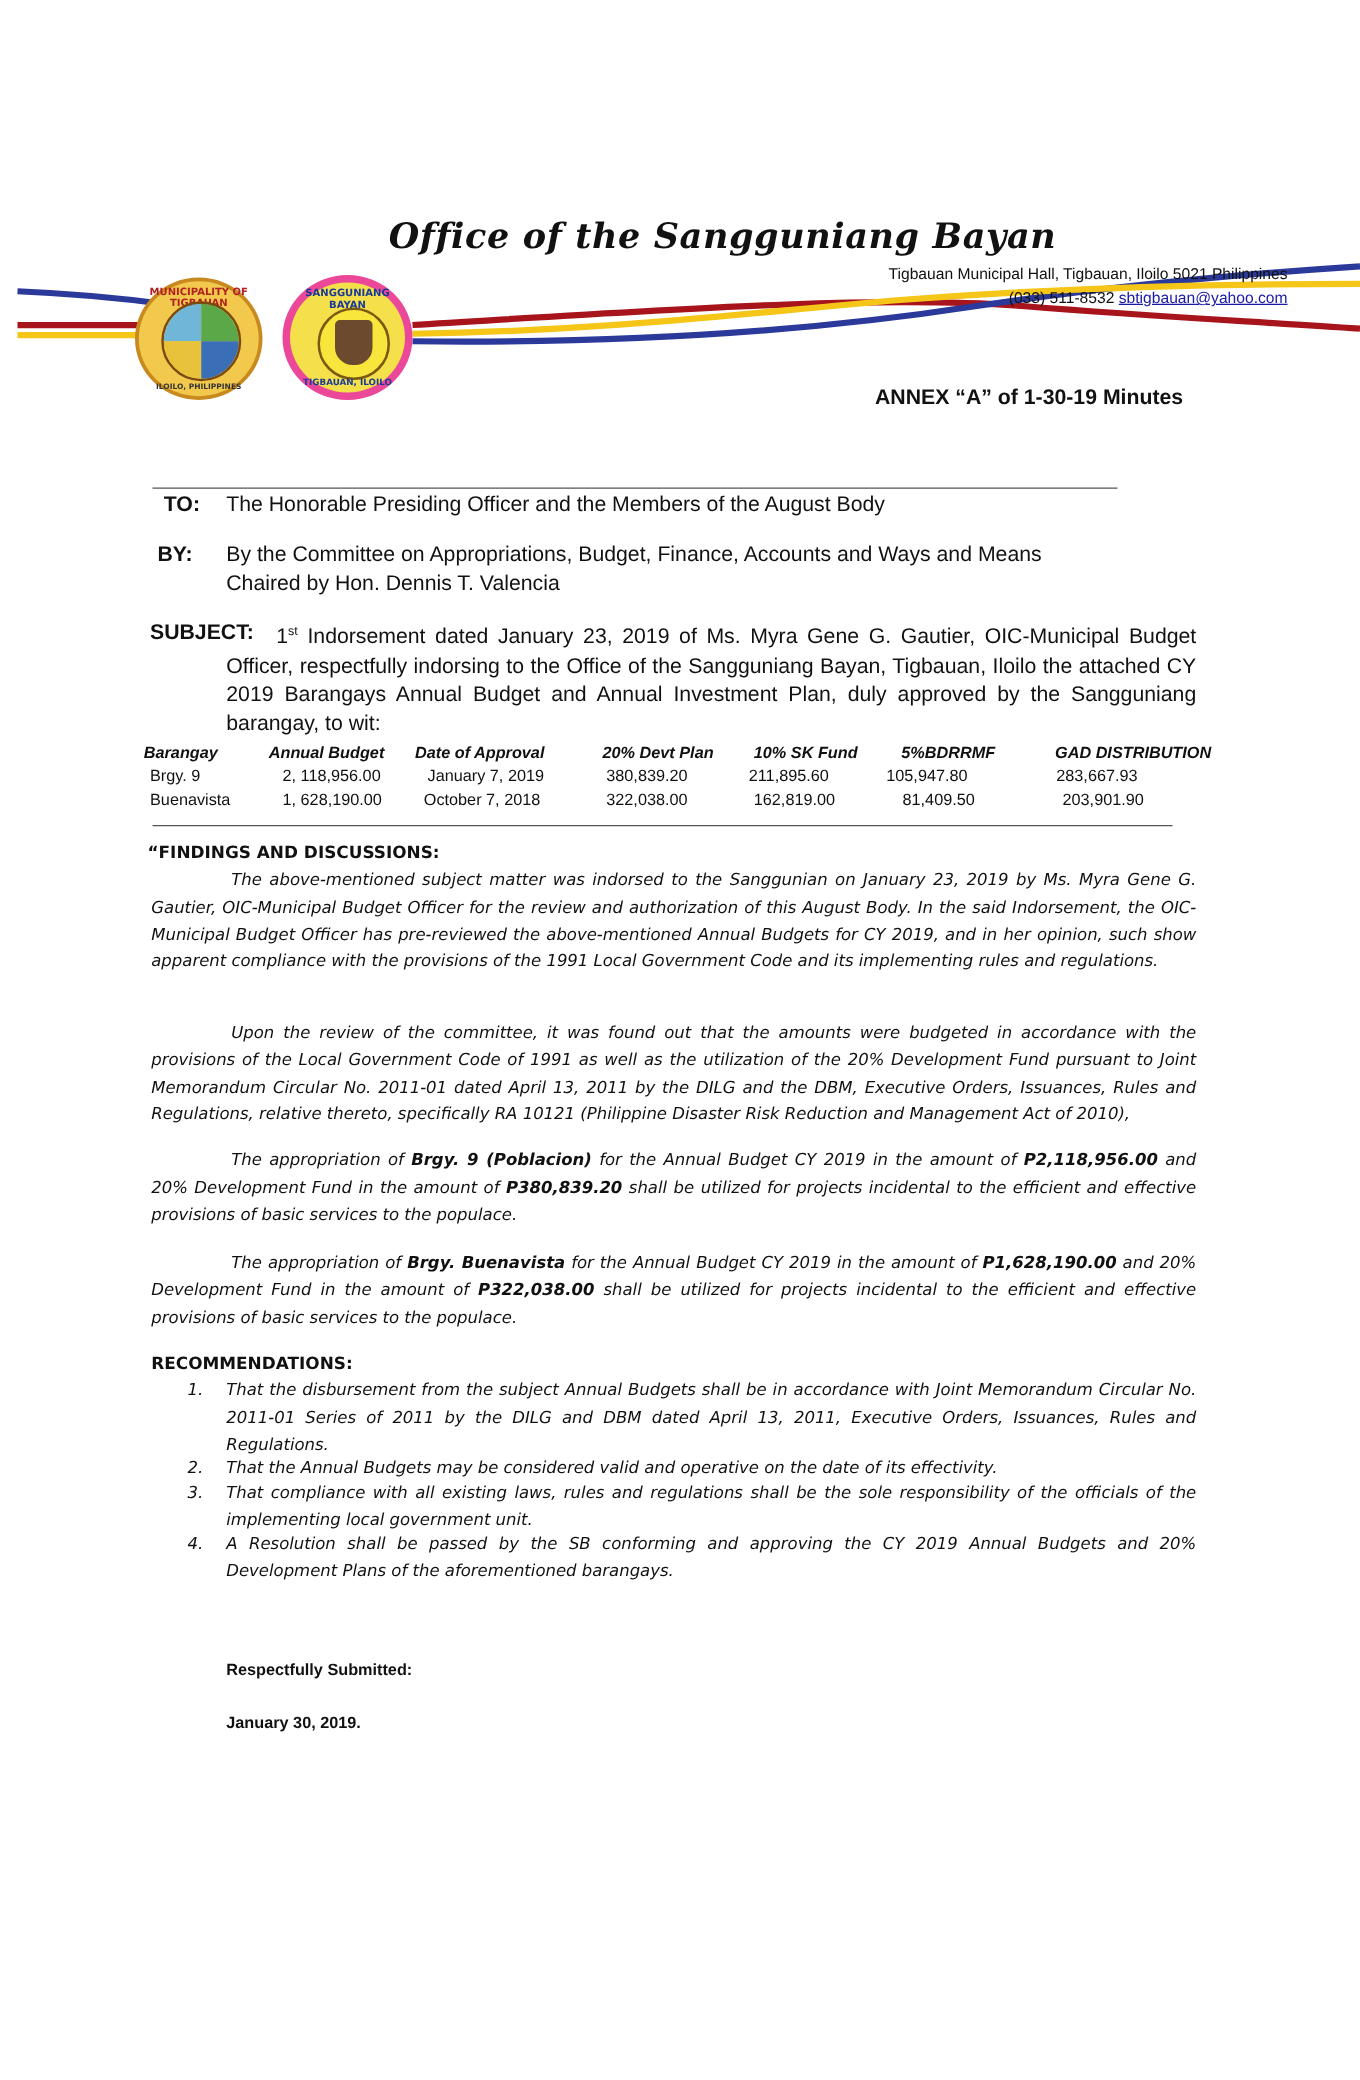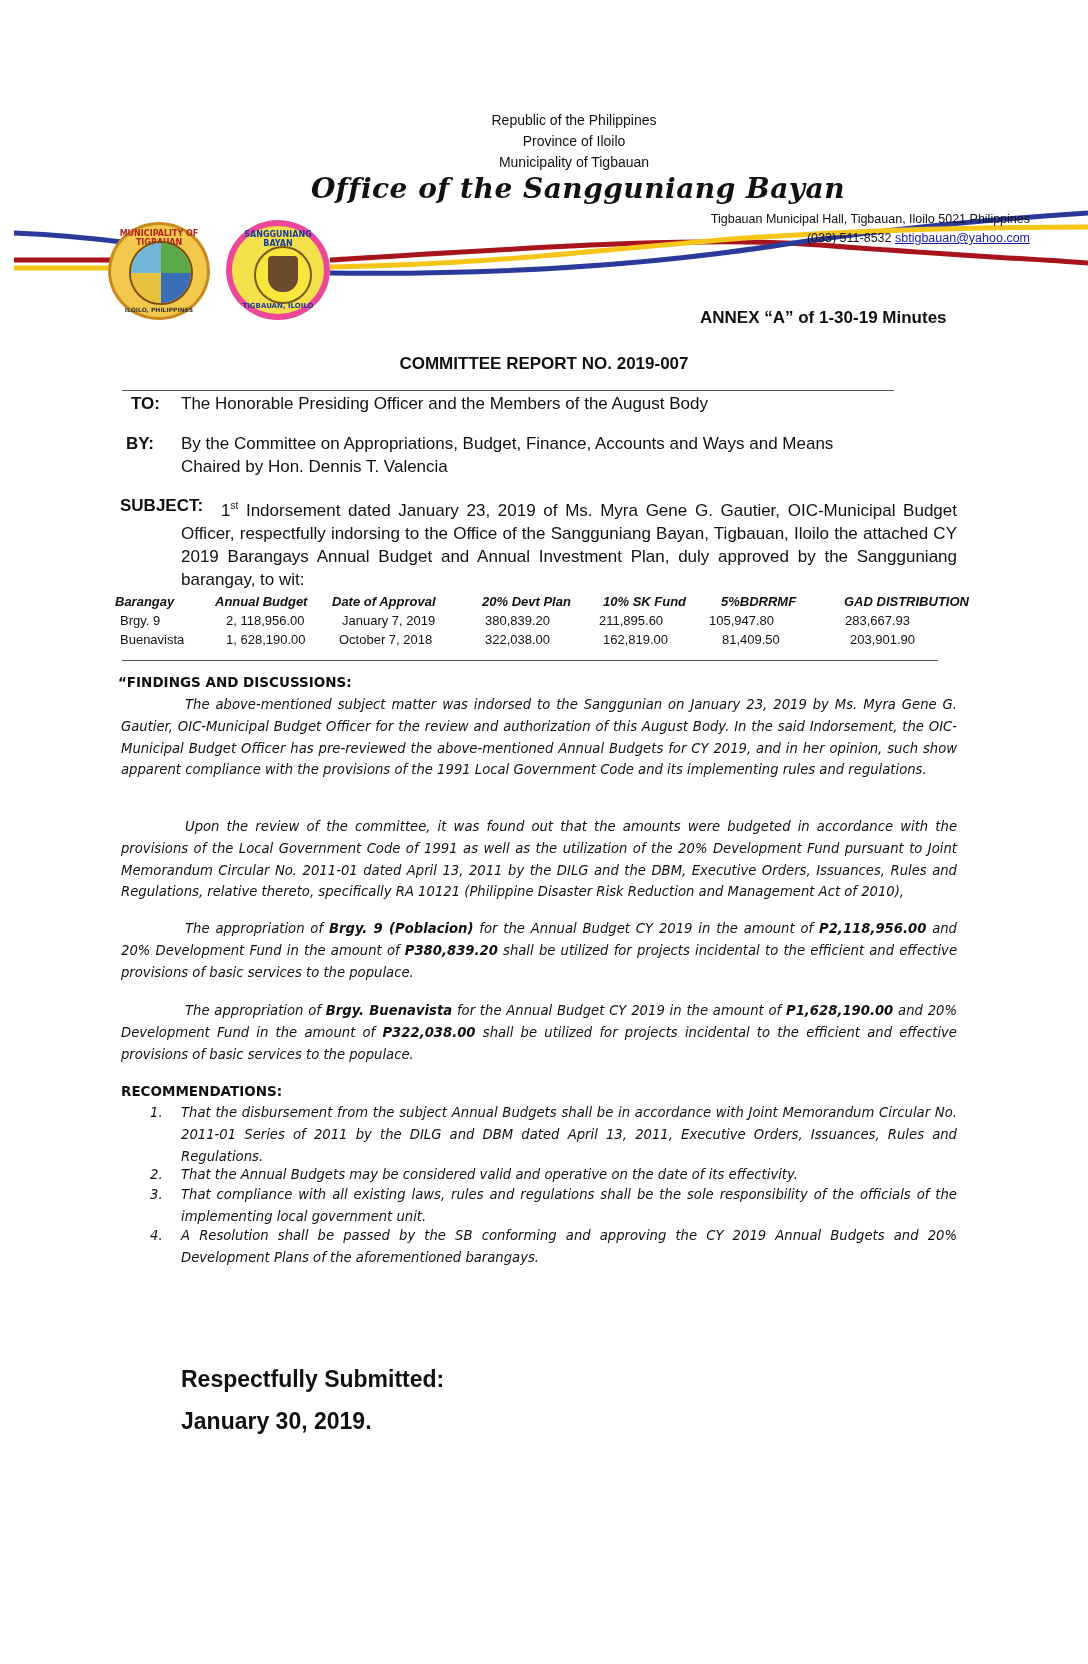--- a/index.html
+++ b/index.html
@@ -46,21 +46,21 @@
   .tbl .hdr { font-weight: bold; font-style: italic; }
 
   
   .body { position: absolute; left: 128px; width: 888px; font-family: "DejaVu Sans", sans-serif; font-style: italic; font-size: 13.2px; line-height: 21.8px; text-align: justify; }
   .body .indent { display: inline-block; width: 64px; }
   .heading { position: absolute; left: 124px; font-family: "DejaVu Sans", sans-serif; font-weight: bold; font-size: 13.5px; }
   .rec { position: absolute; left: 158px; width: 858px; font-family: "DejaVu Sans", sans-serif; font-style: italic; font-size: 13.2px; line-height: 21.8px; text-align: justify; }
   .rec .num { position: absolute; left: 0; }
   .rec .txt { position: absolute; left: 34px; width: 824px; text-align: justify; }
   .closing { position: absolute; left: 192px; font-family: "DejaVu Sans", sans-serif; font-style: italic; font-size: 13.2px; }
-  .sig { position: absolute; left: 192px; font-family: "Liberation Sans", sans-serif; font-weight: bold; font-size: 23px; margin-top: 38px; }
+  .sig { position: absolute; left: 192px; font-family: "Liberation Sans", sans-serif; font-weight: bold; font-size: 13px; }
   b { font-weight: bold; }
 </style>
 </head>
 <body>
 
 <div class="page">
 
   <svg class="ribbon" viewBox="0 0 1088 110" preserveAspectRatio="none">
     <path d="M14 28 C 60 30, 100 34, 130 38" stroke="#2b3a9a" stroke-width="5" fill="none"></path>
     <path d="M14 55 L 120 55" stroke="#a8141c" stroke-width="5" fill="none"></path>
@@ -81,33 +81,27 @@
     <div class="seal-text" style="bottom:4px;font-size:6px;color:#333;">ILOILO, PHILIPPINES</div>
   </div>
   <div class="seal seal2">
     <div class="seal-text" style="top:4px;color:#1a3a9a;">SANGGUNIANG BAYAN</div>
     <div class="inner">
       <div class="shield"></div>
     </div>
     <div class="seal-text" style="bottom:4px;color:#1a3a9a;font-size:7px;">TIGBAUAN, ILOILO</div>
   </div>
 
-  <div class="lh-lines">
-    <div>Republic of the Philippines</div>
-    <div>Province of Iloilo</div>
-    <div>Municipality of Tigbauan</div>
-  </div>
   <div class="office-title"><span>Office of the Sangguniang Bayan</span></div>
   <div class="addr">
     <div>Tigbauan Municipal Hall, Tigbauan, Iloilo 5021 Philippines</div>
     <div><span>(033) 511-8532</span> <a>sbtigbauan@yahoo.com</a></div>
   </div>
 
   <div class="annex">ANNEX “A” of 1-30-19 Minutes</div>
-  <div class="report-title">COMMITTEE REPORT NO. 2019-007</div>
 
   <div class="hr" style="left:122px; width:772px; top:390px;"></div>
 
   <div class="row" style="left:0; top:392px; width:1088px;">
     <span class="lbl" style="left:131px;">TO:</span>
     <span class="val" style="left:181px;">The Honorable Presiding Officer and the Members of the August Body</span>
   </div>
 
   <div class="row" style="left:0; top:432px; width:1088px;">
     <span class="lbl" style="left:126px;">BY:</span>

